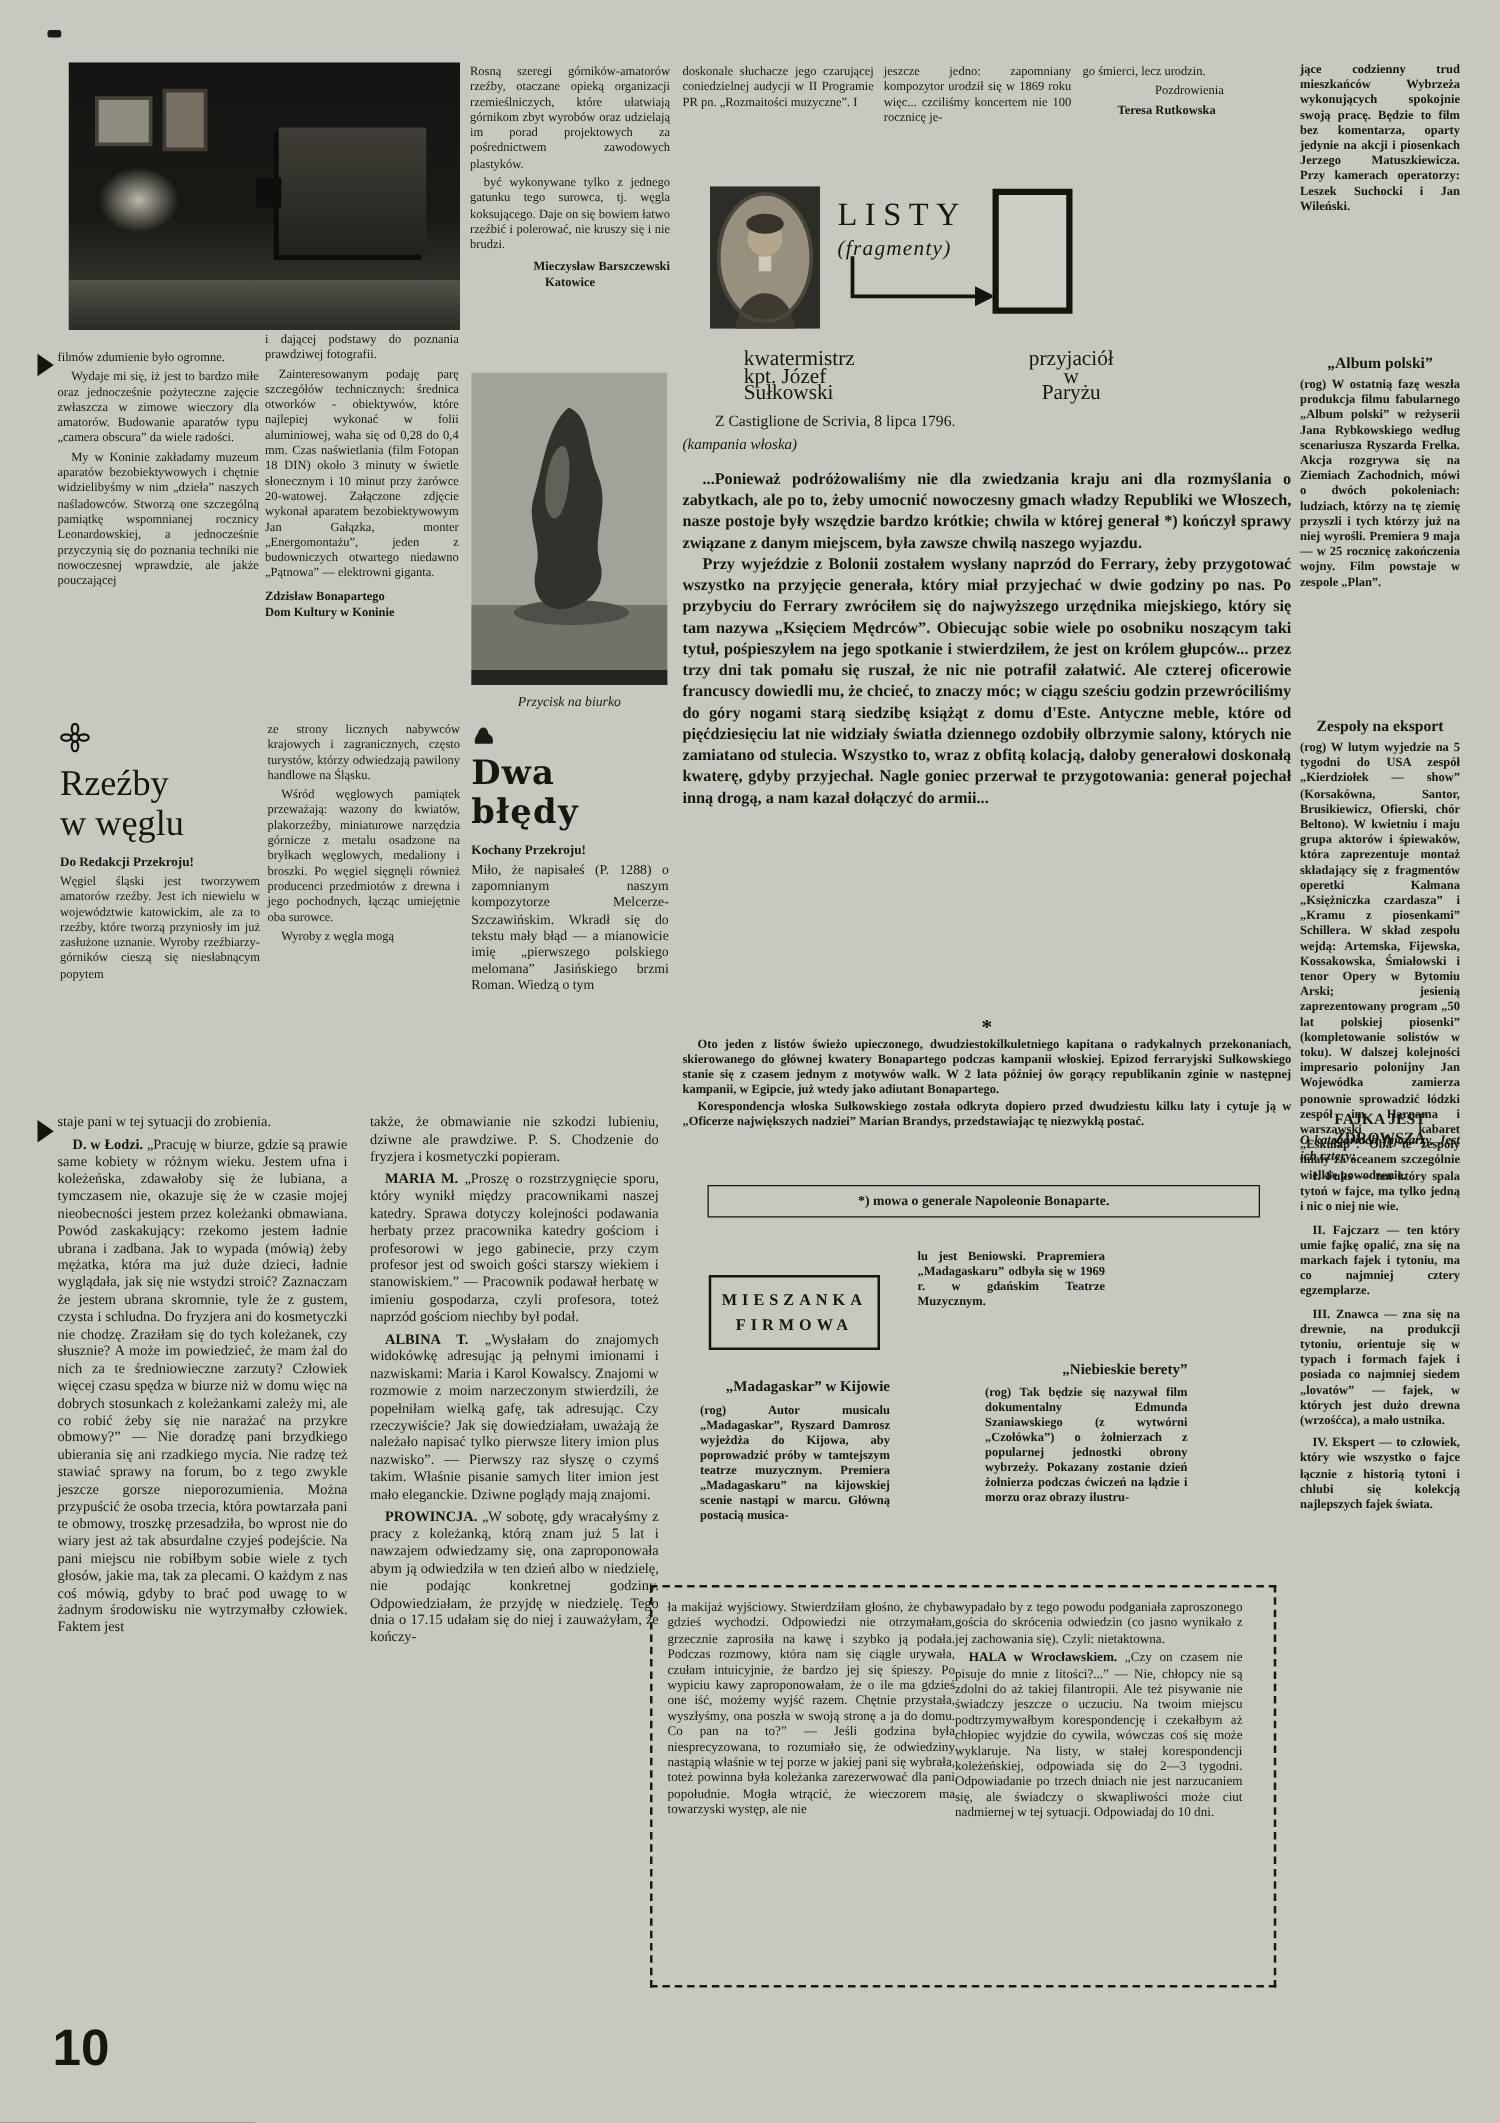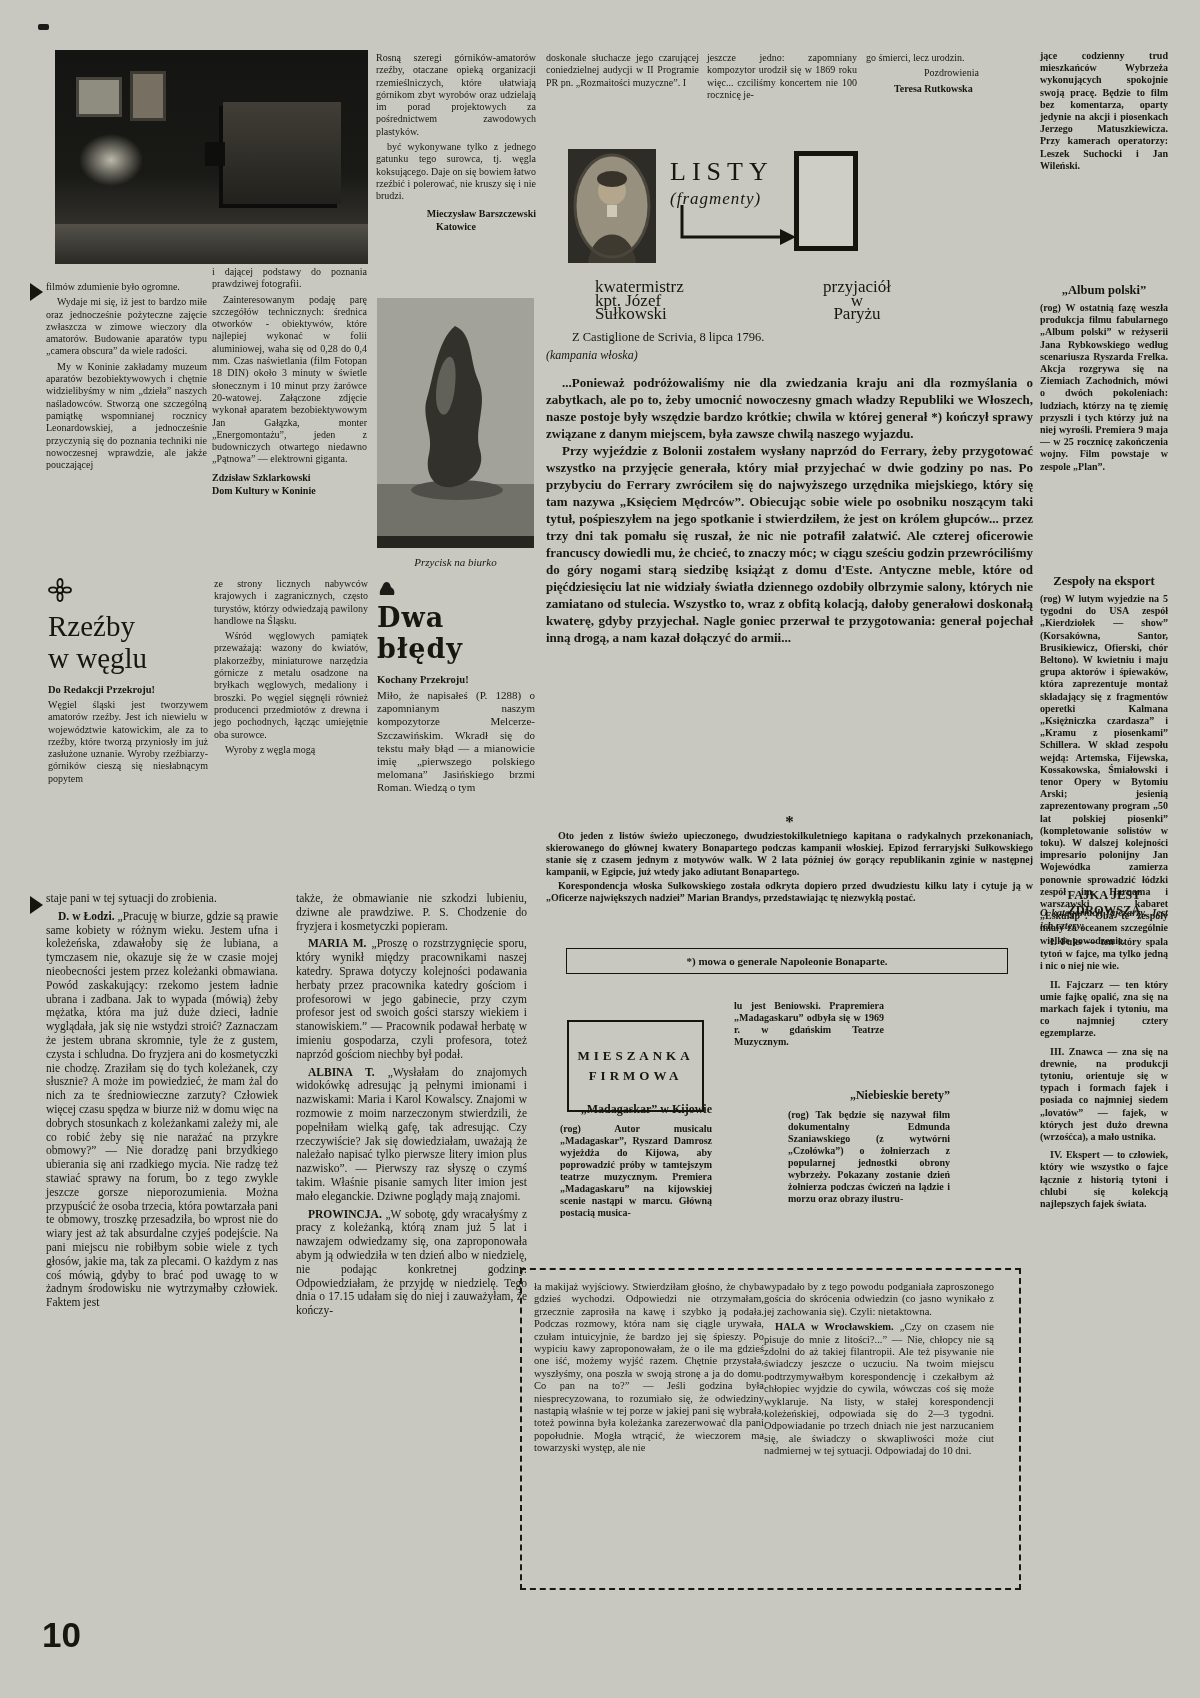--- a/index.html
+++ b/index.html
@@ -78,21 +78,21 @@
 
   .photo2 { left: 377px; top: 298px; width: 157px; height: 250px; }
   .caption2 { font-style: italic; font-size: 11px; }
 
   .dwa-title { font-size: 27px; font-weight: bold; font-family: "DejaVu Serif", serif;
     letter-spacing: 1px; margin-top: 2px; }
 
   .advice p { margin: 0 0 4px 0; text-indent: 12px; }
   .advice p:first-child { text-indent: 0; }
 
-  .mieszanka-box { left: 567px; top: 1020px; width: 137px; height: 92px;
+  .mieszanka-box { left: 567px; top: 1020px; width: 137px; height: 60px;
     border: 2px solid #15150f; display: flex; flex-direction: column;
     align-items: center; justify-content: center; gap: 4px; }
   .mieszanka-box div { font-weight: bold; font-size: 13px; letter-spacing: 4px; }
 
   .mini-head { font-weight: bold; font-size: 12px; text-align: right; }
   .mini-col { text-align: justify; }
   .mini-col p { font-weight: bold; font-size: 10px; line-height: 12px; text-indent: 10px; margin: 0 0 3px 0; }
   .mini-col p:first-child { text-indent: 0; }
 
   .dashed-box { left: 520px; top: 1268px; width: 501px; height: 322px;
@@ -102,21 +102,21 @@
   .dashed-col p:first-child { text-indent: 0; }
 
   .rc { left: 1040px; width: 128px; text-align: justify; }
   .rc p { font-weight: bold; font-size: 10px; line-height: 12.2px; text-indent: 10px; margin: 0 0 2px 0; }
   .rc p:first-child { text-indent: 0; }
   .rc-head { font-weight: bold; font-size: 12.5px; text-align: center; }
   .fajka-intro { font-weight: bold; font-style: italic; font-size: 10.5px; line-height: 12.6px; text-align: justify; }
   .fajka-items p { margin-bottom: 6px; text-indent: 10px; }
   .fajka-items p:first-child { text-indent: 10px; }
 
-  .page-number { font-family: "Liberation Sans", sans-serif; font-weight: bold; font-size: 35px; }
+  .page-number { font-family: "Liberation Sans", sans-serif; font-weight: bold; font-size: 41px; }
 
   .speck { left: 38px; top: 24px; width: 11px; height: 6px; background: #1a1a18; border-radius: 2px; }
 </style>
 </head>
 <body>
 
 <div class="page">
 
   <div class="abs speck"></div>
 
@@ -211,21 +211,21 @@
       <p>filmów zdumienie było ogromne.</p>
       <p>Wydaje mi się, iż jest to bardzo miłe oraz jednocześnie pożyteczne zajęcie zwłaszcza w zimowe wieczory dla amatorów. Budowanie aparatów typu „camera obscura” da wiele radości.</p>
       <p>My w Koninie zakładamy muzeum aparatów bezobiektywowych i chętnie widzielibyśmy w nim „dzieła” naszych naśladowców. Stworzą one szczególną pamiątkę wspomnianej rocznicy Leonardowskiej, a jednocześnie przyczynią się do poznania techniki nie nowoczesnej wprawdzie, ale jakże pouczającej</p>
     </div>
 
   <div class="abs" style="left:212px; top:266px; width:155px;">
     <div class="col t10">
         <p>i dającej podstawy do poznania prawdziwej fotografii.</p>
         <p>Zainteresowanym podaję parę szczegółów technicznych: średnica otworków - obiektywów, które najlepiej wykonać w folii aluminiowej, waha się od 0,28 do 0,4 mm. Czas naświetlania (film Fotopan 18 DIN) około 3 minuty w świetle słonecznym i 10 minut przy żarówce 20-watowej. Załączone zdjęcie wykonał aparatem bezobiektywowym Jan Gałązka, monter „Energomontażu”, jeden z budowniczych otwartego niedawno „Pątnowa” — elektrowni giganta.</p>
       </div>
-    <div class="sig" style="margin-top:5px;">Zdzisław Szklarkowski</div>
+    <div class="sig" style="margin-top:5px;">Zdzisław Bonapartego</div>
     <div class="sig">Dom Kultury w Koninie</div>
   </div>
 
   <div class="abs" style="left:48px; top:578px; width:160px;">
     <svg width="24" height="24" viewBox="0 0 24 24">
       <g fill="none" stroke="#15150f" stroke-width="1.8">
         <circle cx="12" cy="12" r="3"></circle>
         <ellipse cx="12" cy="5" rx="2.6" ry="4"></ellipse>
         <ellipse cx="12" cy="19" rx="2.6" ry="4"></ellipse>
         <ellipse cx="5" cy="12" rx="4" ry="2.6"></ellipse>

